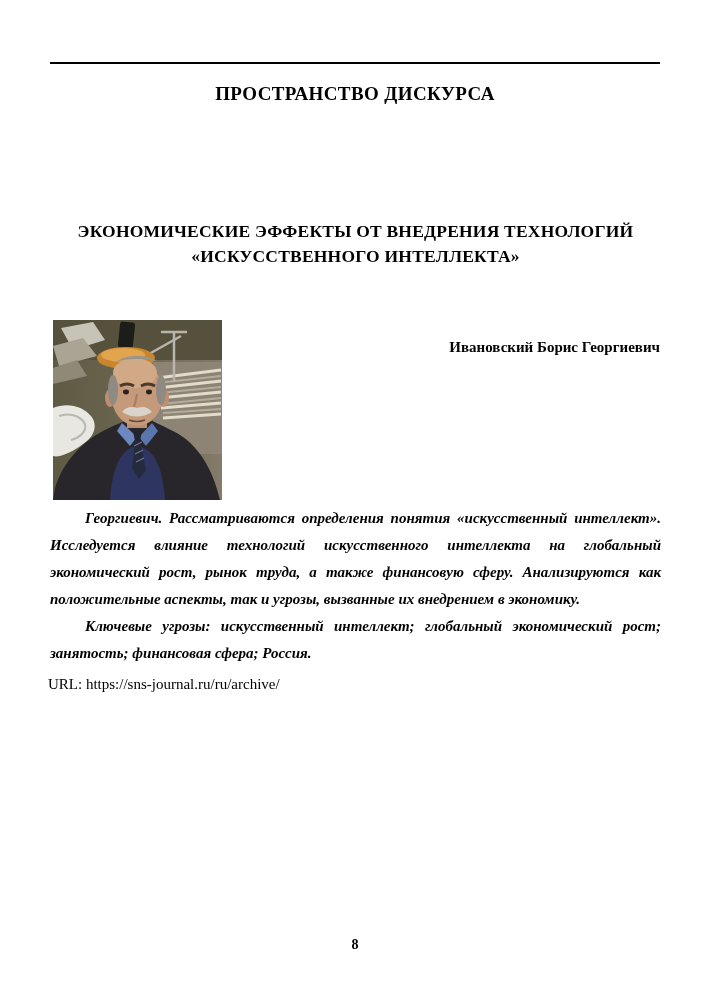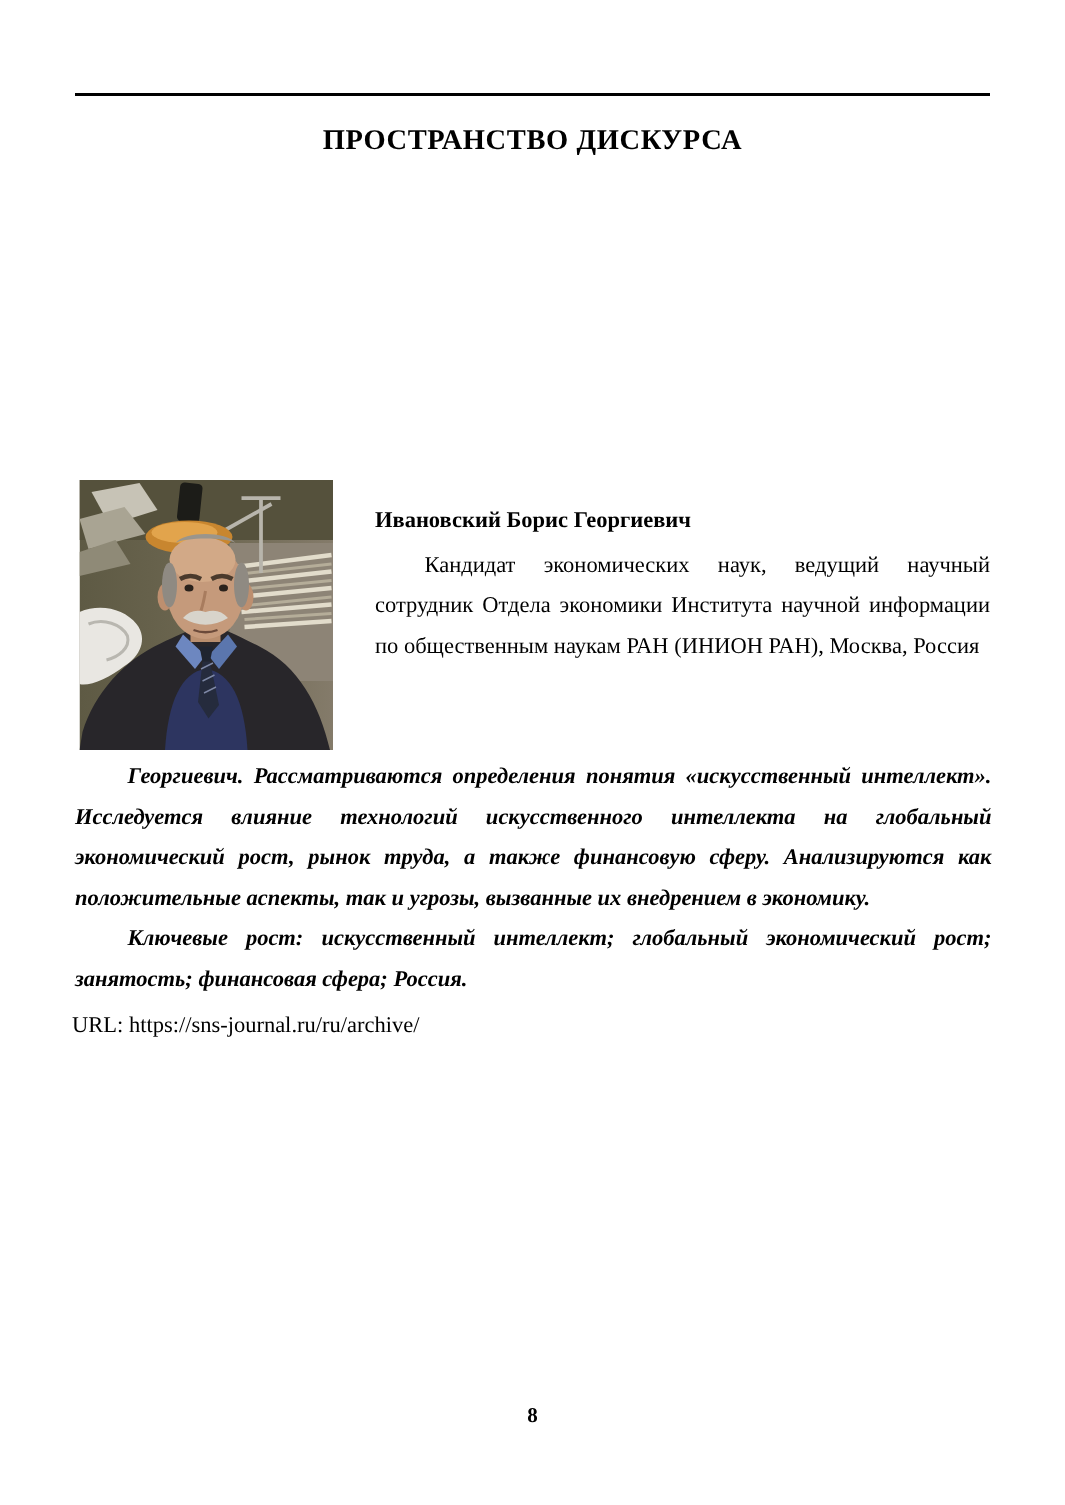--- a/index.html
+++ b/index.html
@@ -24,21 +24,21 @@
     position:absolute;left:50px;top:219px;width:611px;
     text-align:center;font-weight:bold;font-size:17.5px;line-height:25px;
     letter-spacing:0.2px;
   }
   .author-photo{
     position:absolute;left:53px;top:320px;width:169px;height:180px;
   }
   .author-photo svg{display:block;width:169px;height:180px;}
   .author-name{
     position:absolute;left:250px;top:334px;width:410px;
-    text-align:left;font-weight:bold;font-size:15px;line-height:27px;
+    text-align:right;font-weight:bold;font-size:15px;line-height:27px;
   }
   .author-bio{
     position:absolute;left:250px;top:364px;width:410px;
     font-size:15px;line-height:27px;text-align:justify;text-indent:33px;
   }
   .body-text{
     position:absolute;left:50px;top:505px;width:611px;
     font-size:15px;line-height:27px;text-align:justify;
   }
   .body-text p{margin:0;text-indent:35px;}
@@ -58,20 +58,22 @@
 </head>
 <body>
 
 <div class="page">
 
   <div class="top-rule"></div>
 
   <div class="section-header">ПРОСТРАНСТВО ДИСКУРСА</div>
 
   <div class="article-title">
+    <div>ЭКОНОМИЧЕСКИЕ ЭФФЕКТЫ ОТ ВНЕДРЕНИЯ ТЕХНОЛОГИЙ</div>
+    <div>«ИСКУССТВЕННОГО ИНТЕЛЛЕКТА»</div>
   </div>
 
   <div class="author-photo">
     <svg viewBox="0 0 169 180" preserveAspectRatio="none">
       <defs>
         <linearGradient id="bg" x1="0" y1="0" x2="1" y2="0">
           <stop offset="0" stop-color="#5e5a44"></stop>
           <stop offset="0.55" stop-color="#6e6852"></stop>
           <stop offset="1" stop-color="#847b6a"></stop>
         </linearGradient>
@@ -149,25 +151,24 @@
       <path d="M84,74 C83,80 82,84 81,87" fill="none" stroke="#a87c5e" stroke-width="2"></path>
 
       <path d="M69,92 Q84,101 99,92 Q93,85 84,88 Q75,85 69,92 Z" fill="#d8d4cb"></path>
 
       <path d="M76,100 Q84,103 92,100" fill="none" stroke="#6b4a3a" stroke-width="1.6"></path>
     </svg>
   </div>
 
   <div class="author-name">Ивановский Борис Георгиевич</div>
 
-  <div class="author-bio">Кандидат экономических наук, ведущий научный сотрудник Отдела экономики Института научной информации по общественным наукам РАН (ИНИОН РАН), Москва, Россия</div>
 
   <div class="body-text">
     <p><span class="bold-italic">Георгиевич.</span> <span class="italic">Рассматриваются определения понятия «искусственный интеллект». Исследуется влияние технологий искусственного интеллекта на глобальный экономический рост, рынок труда, а также финансовую сферу. Анализируются как положительные аспекты, так и угрозы, вызванные их внедрением в экономику.</span></p>
-    <p><span class="bold-italic">Ключевые рост:</span> <span class="italic">искусственный интеллект; глобальный экономический рост; занятость; финансовая сфера; Россия.</span></p>
+    <p><span class="bold-italic">Ключевые угрозы:</span> <span class="italic">искусственный интеллект; глобальный экономический рост; занятость; финансовая сфера; Россия.</span></p>
     <div class="footer-line">
       <span class="left">URL: https://sns-journal.ru/ru/archive/</span>
     </div>
   </div>
 
   <div class="page-number">8</div>
 
 </div>
 
 </body></html>

